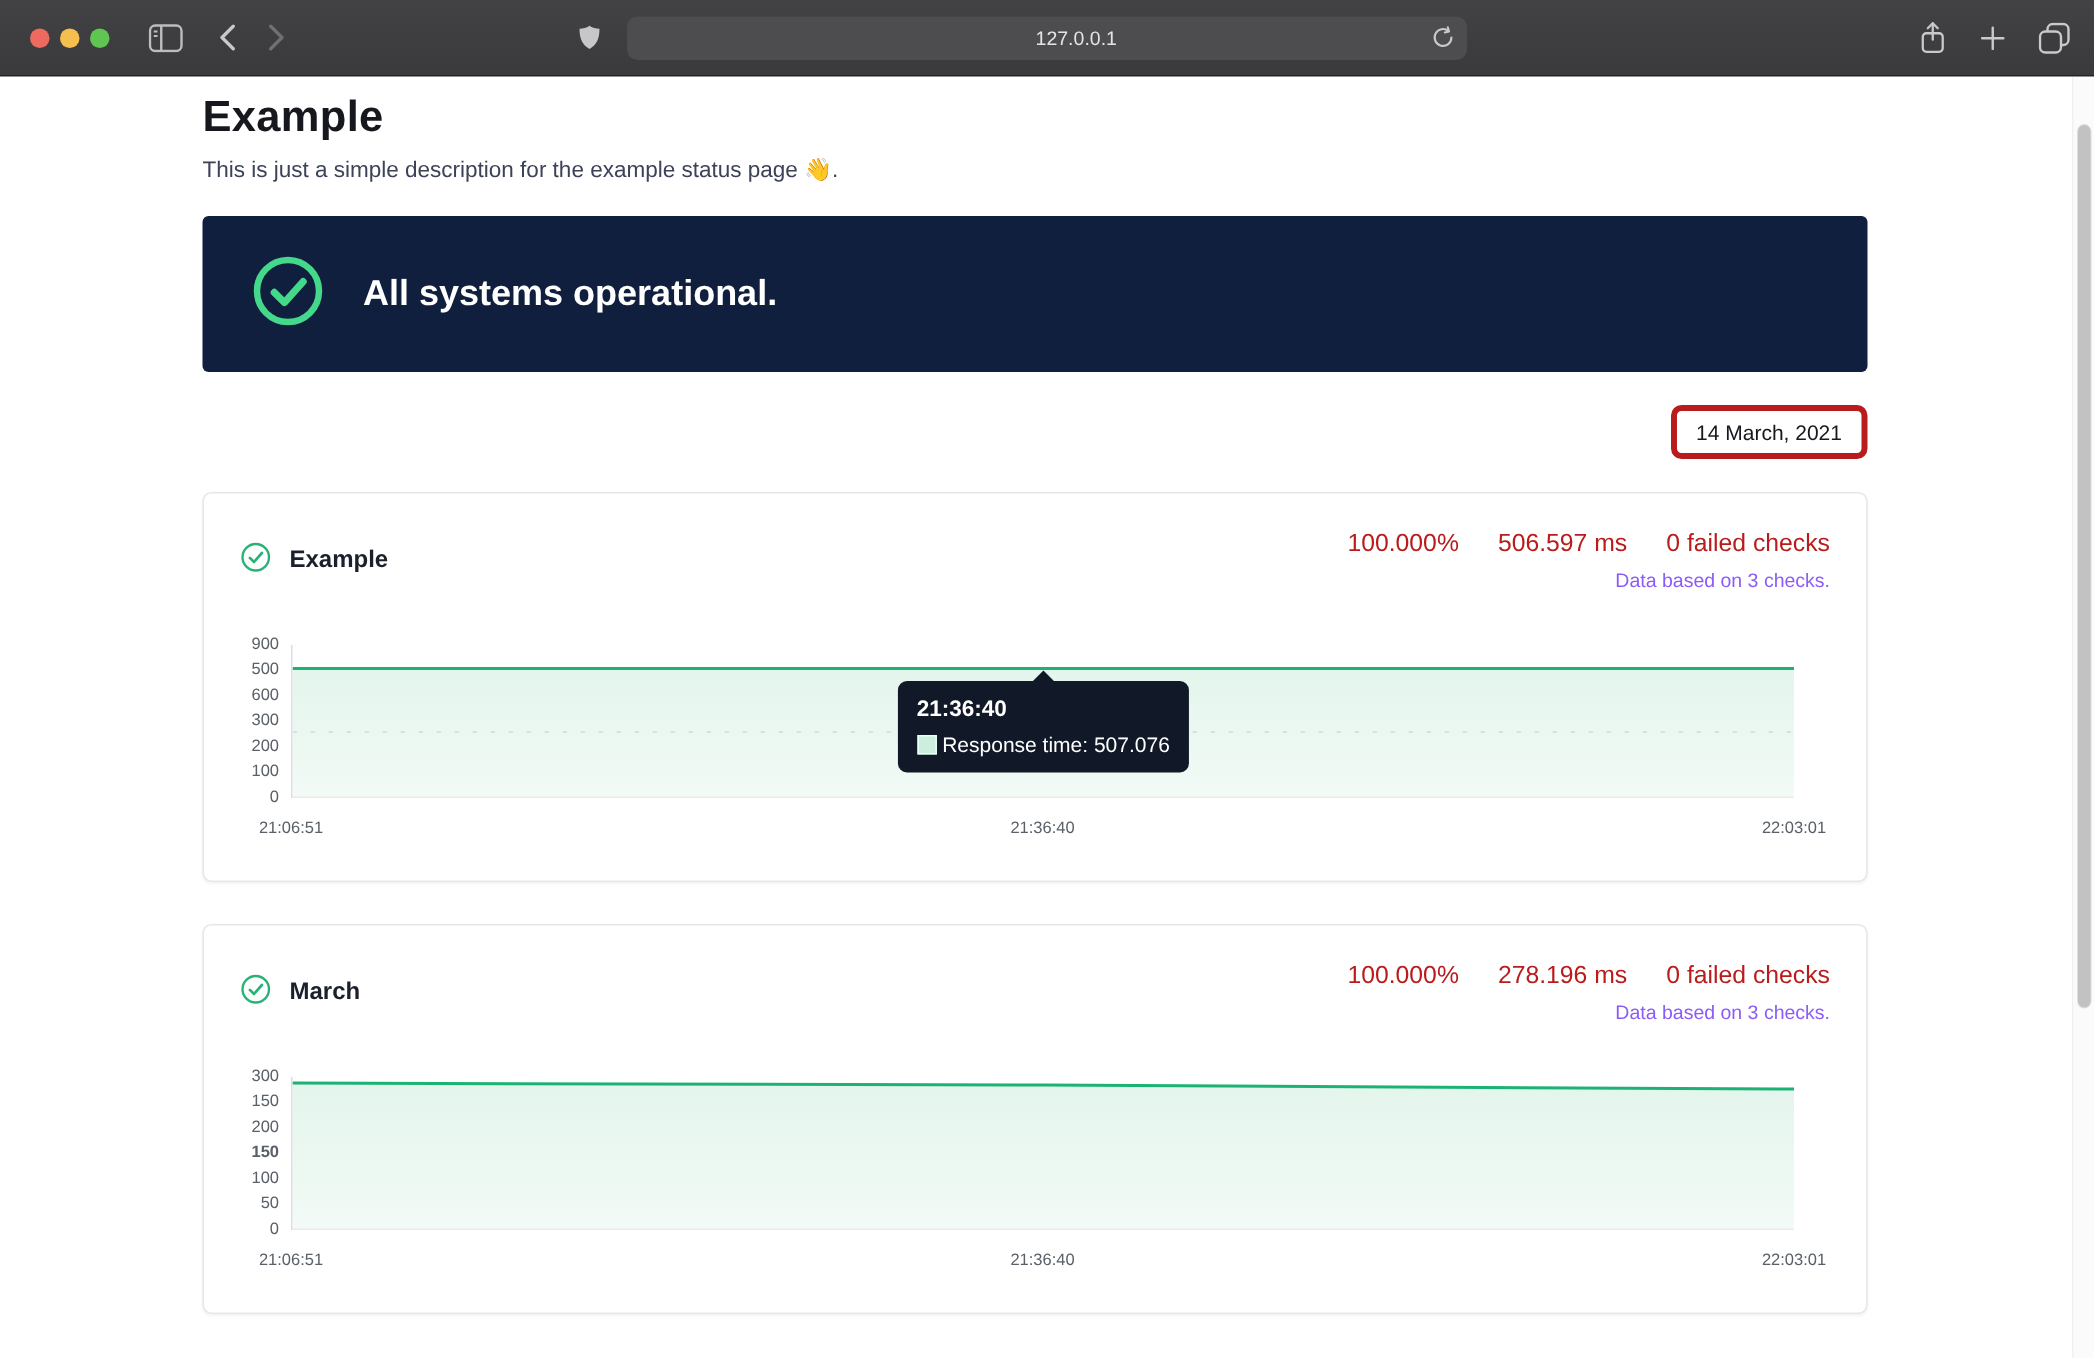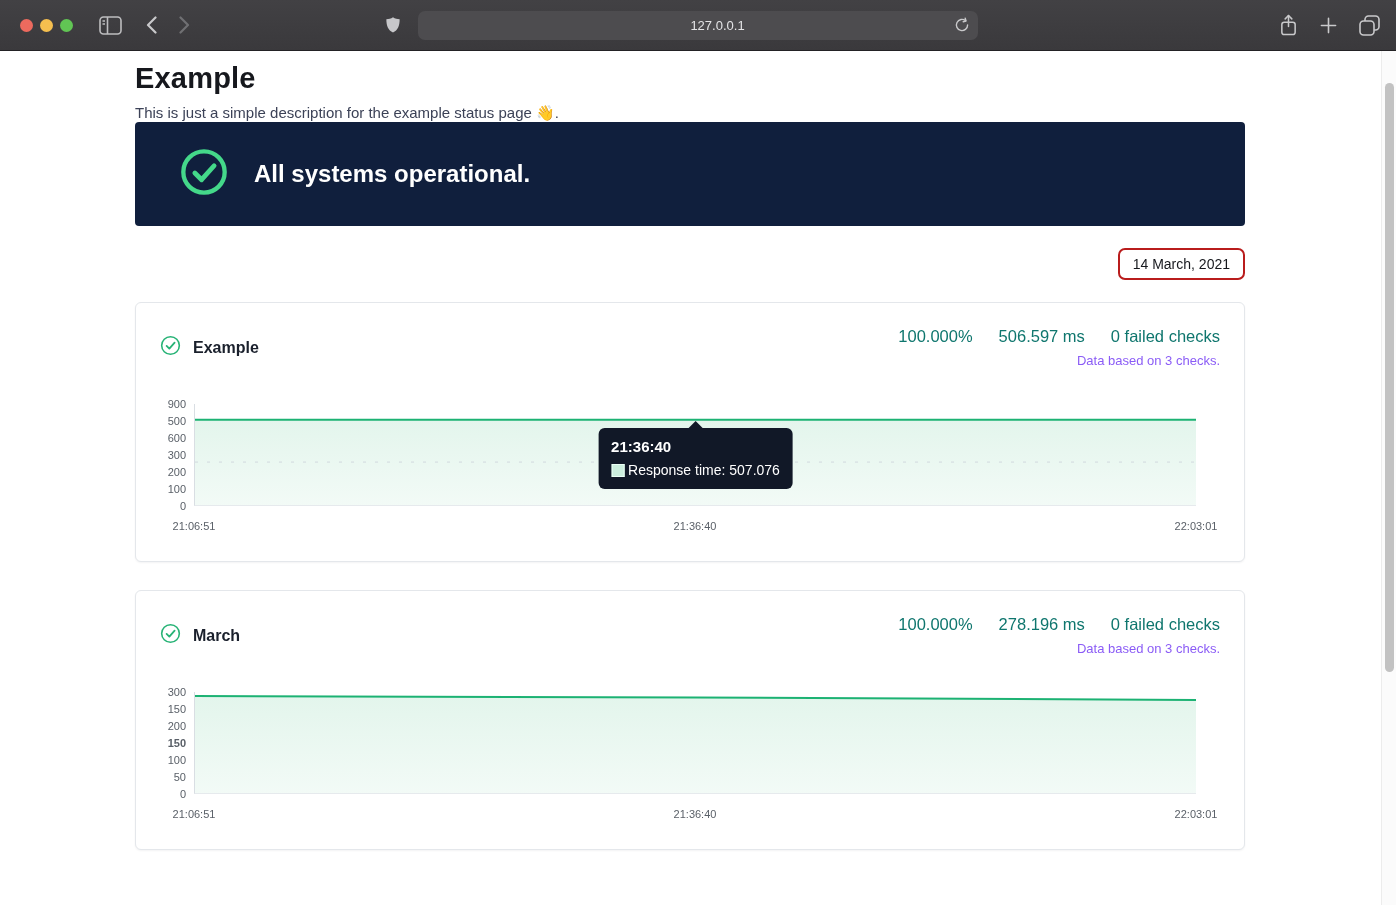--- a/index.html
+++ b/index.html
@@ -34,44 +34,44 @@
   }
   .reload-btn { position:absolute; right:8px; top:6px; }
   .right-group { position:absolute; right:16px; top:0; height:100%; display:flex; align-items:center; gap:22px; }
 
   
   .page { width:1110px; margin-left:135px; padding-top:11px; color:#16181d; }
   .page-title { font-size:29px; font-weight:700; margin:0; letter-spacing:.2px; }
   .page-desc { margin:9px 0 0; font-size:15px; color:#3c4257; }
 
   .banner {
-    height:104px; border-radius:4px;
+    margin-top:22px; height:104px; border-radius:4px;
     background:var(--banner-bg,#101f3d);
-    display:flex; align-items:center; padding:0 44px; gap:25px;
+    display:flex; align-items:center; padding:0 32px; gap:25px;
   }
   .banner-text { color:#fff; font-size:24px; font-weight:700; }
 
   .daterow { display:flex; justify-content:flex-end; margin:22px 0; }
   .date-btn {
-    background:#fff; border:2px solid #b91c1c; border-radius:7px;
+    background:#fff; border:4px solid #b91c1c; border-radius:7px;
     padding:6px 13px; font-size:14px; color:#16181d;
     font-family:"Liberation Sans",sans-serif; cursor:pointer;
   }
 
   .card {
     border:1px solid #e4e7eb; border-radius:6px;
     padding:24px 24px 28px; margin-bottom:28px;
     box-shadow:0 1px 2px rgba(16,24,40,.05);
     background:#fff;
   }
   .card-head { display:flex; justify-content:space-between; align-items:flex-start; }
   .monitor { display:flex; align-items:center; gap:12px; padding-top:8px; }
   .monitor-name { font-size:16px; font-weight:700; color:#1a202c; }
   .stats { text-align:right; }
-  .stat-vals { display:flex; gap:26px; justify-content:flex-end; font-size:16.5px; color:#0f766e; }
+  .stat-vals { display:flex; gap:26px; justify-content:flex-end; font-size:16.5px; color:#b91c1c; }
   .stat-note { margin-top:7px; font-size:13px; color:#8b5cf6; }
 
   
   .chart { margin-top:36px; }
   .chart-row { display:flex; }
   .ylabels { width:34px; position:relative; font-size:11px; color:#5a6068; }
   .ytick { position:absolute; right:8px; transform:translateY(-50%); line-height:1; }
   .plot {
     flex:1; height:102px; position:relative; margin-right:24px;
     border-left:1px solid #d9dee3; border-bottom:1px solid #e6eaed;

